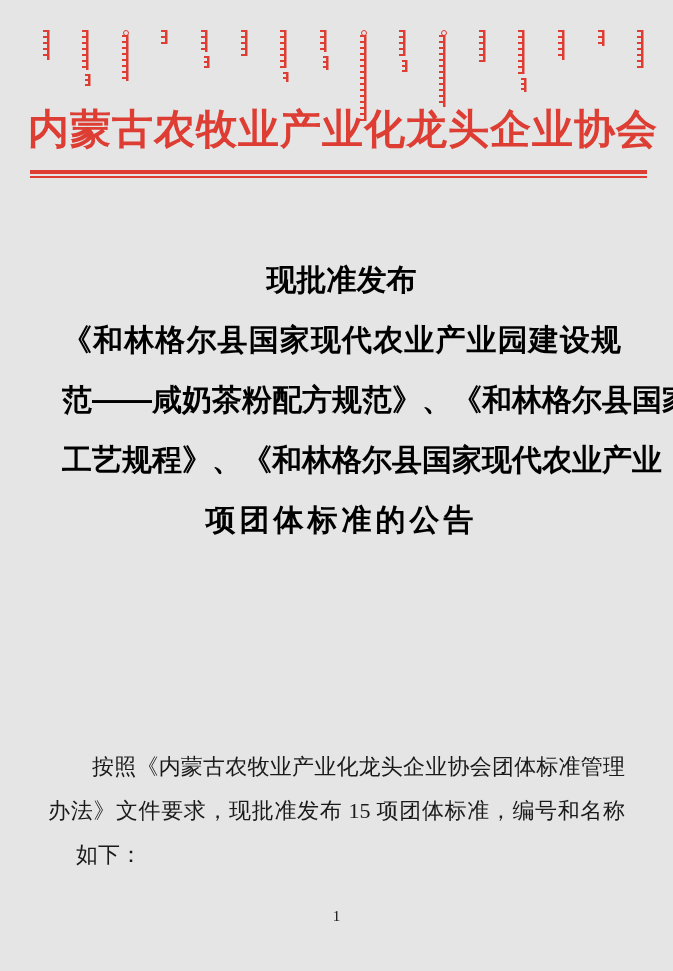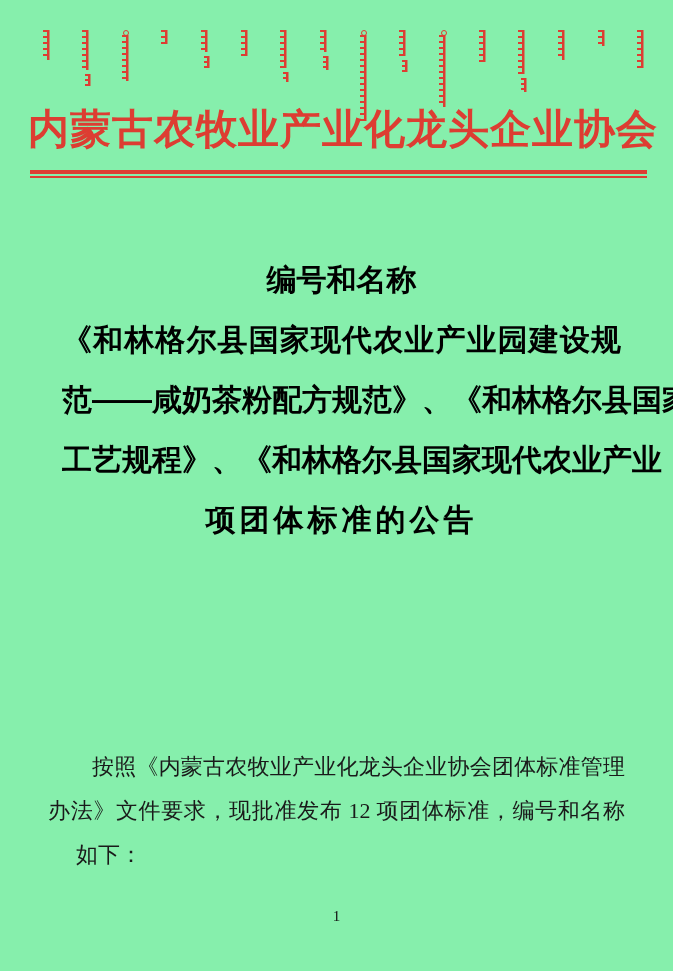--- a/index.html
+++ b/index.html
@@ -2,21 +2,21 @@
 <html style="--red: #dd3d32;"><head>
 <meta charset="utf-8">
 <style>
   :root { --red: #dd3d32; }
   * { margin: 0; padding: 0; box-sizing: border-box; }
   html,body { background:#888; }
   .page {
     position: relative;
     width: 673px; height: 971px;
     margin: 0 auto;
-    background: #86efac;
+    background: #e5e5e5;
     overflow: hidden;
     font-family: "Liberation Serif", "DejaVu Serif", serif;
   }
 
   
   .mongolian-row {
     position: absolute; top: 30px; left: 42px; right: 26px;
     display: flex; justify-content: space-between; align-items: flex-start;
   }
   .mword { display: flex; flex-direction: column; align-items: center; width: 10px; }
@@ -151,28 +151,28 @@
 
     <div class="org-name">内蒙古农牧业产业化龙头企业协会</div>
 
     <div class="double-rule">
       <div class="rule-thick"></div>
       <div class="rule-thin"></div>
     </div>
   </header>
 
   <main class="title-block" id="title-block">
-      <div class="title-line t-center">编号和名称</div>
+      <div class="title-line t-center">现批准发布</div>
       <div class="title-line t-just">《和林格尔县国家现代农业产业园建设规</div>
       <div class="title-line t-just">范——咸奶茶粉配方规范》、《和林格尔县国家</div>
       <div class="title-line t-just">工艺规程》、《和林格尔县国家现代农业产业</div>
       <div class="title-line t-left">项团体标准的公告</div>
     </main>
 
   <section class="body-block" id="body-block">
       <div class="body-line b-indent b-just">按照《内蒙古农牧业产业化龙头企业协会团体标准管理</div>
-      <div class="body-line b-just">办法》文件要求，现批准发布 12 项团体标准，编号和名称</div>
+      <div class="body-line b-just">办法》文件要求，现批准发布 15 项团体标准，编号和名称</div>
       <div class="body-line b-left">如下：</div>
     </section>
 
   <footer class="page-number">1</footer>
 
 </div>
 
 </body></html>

